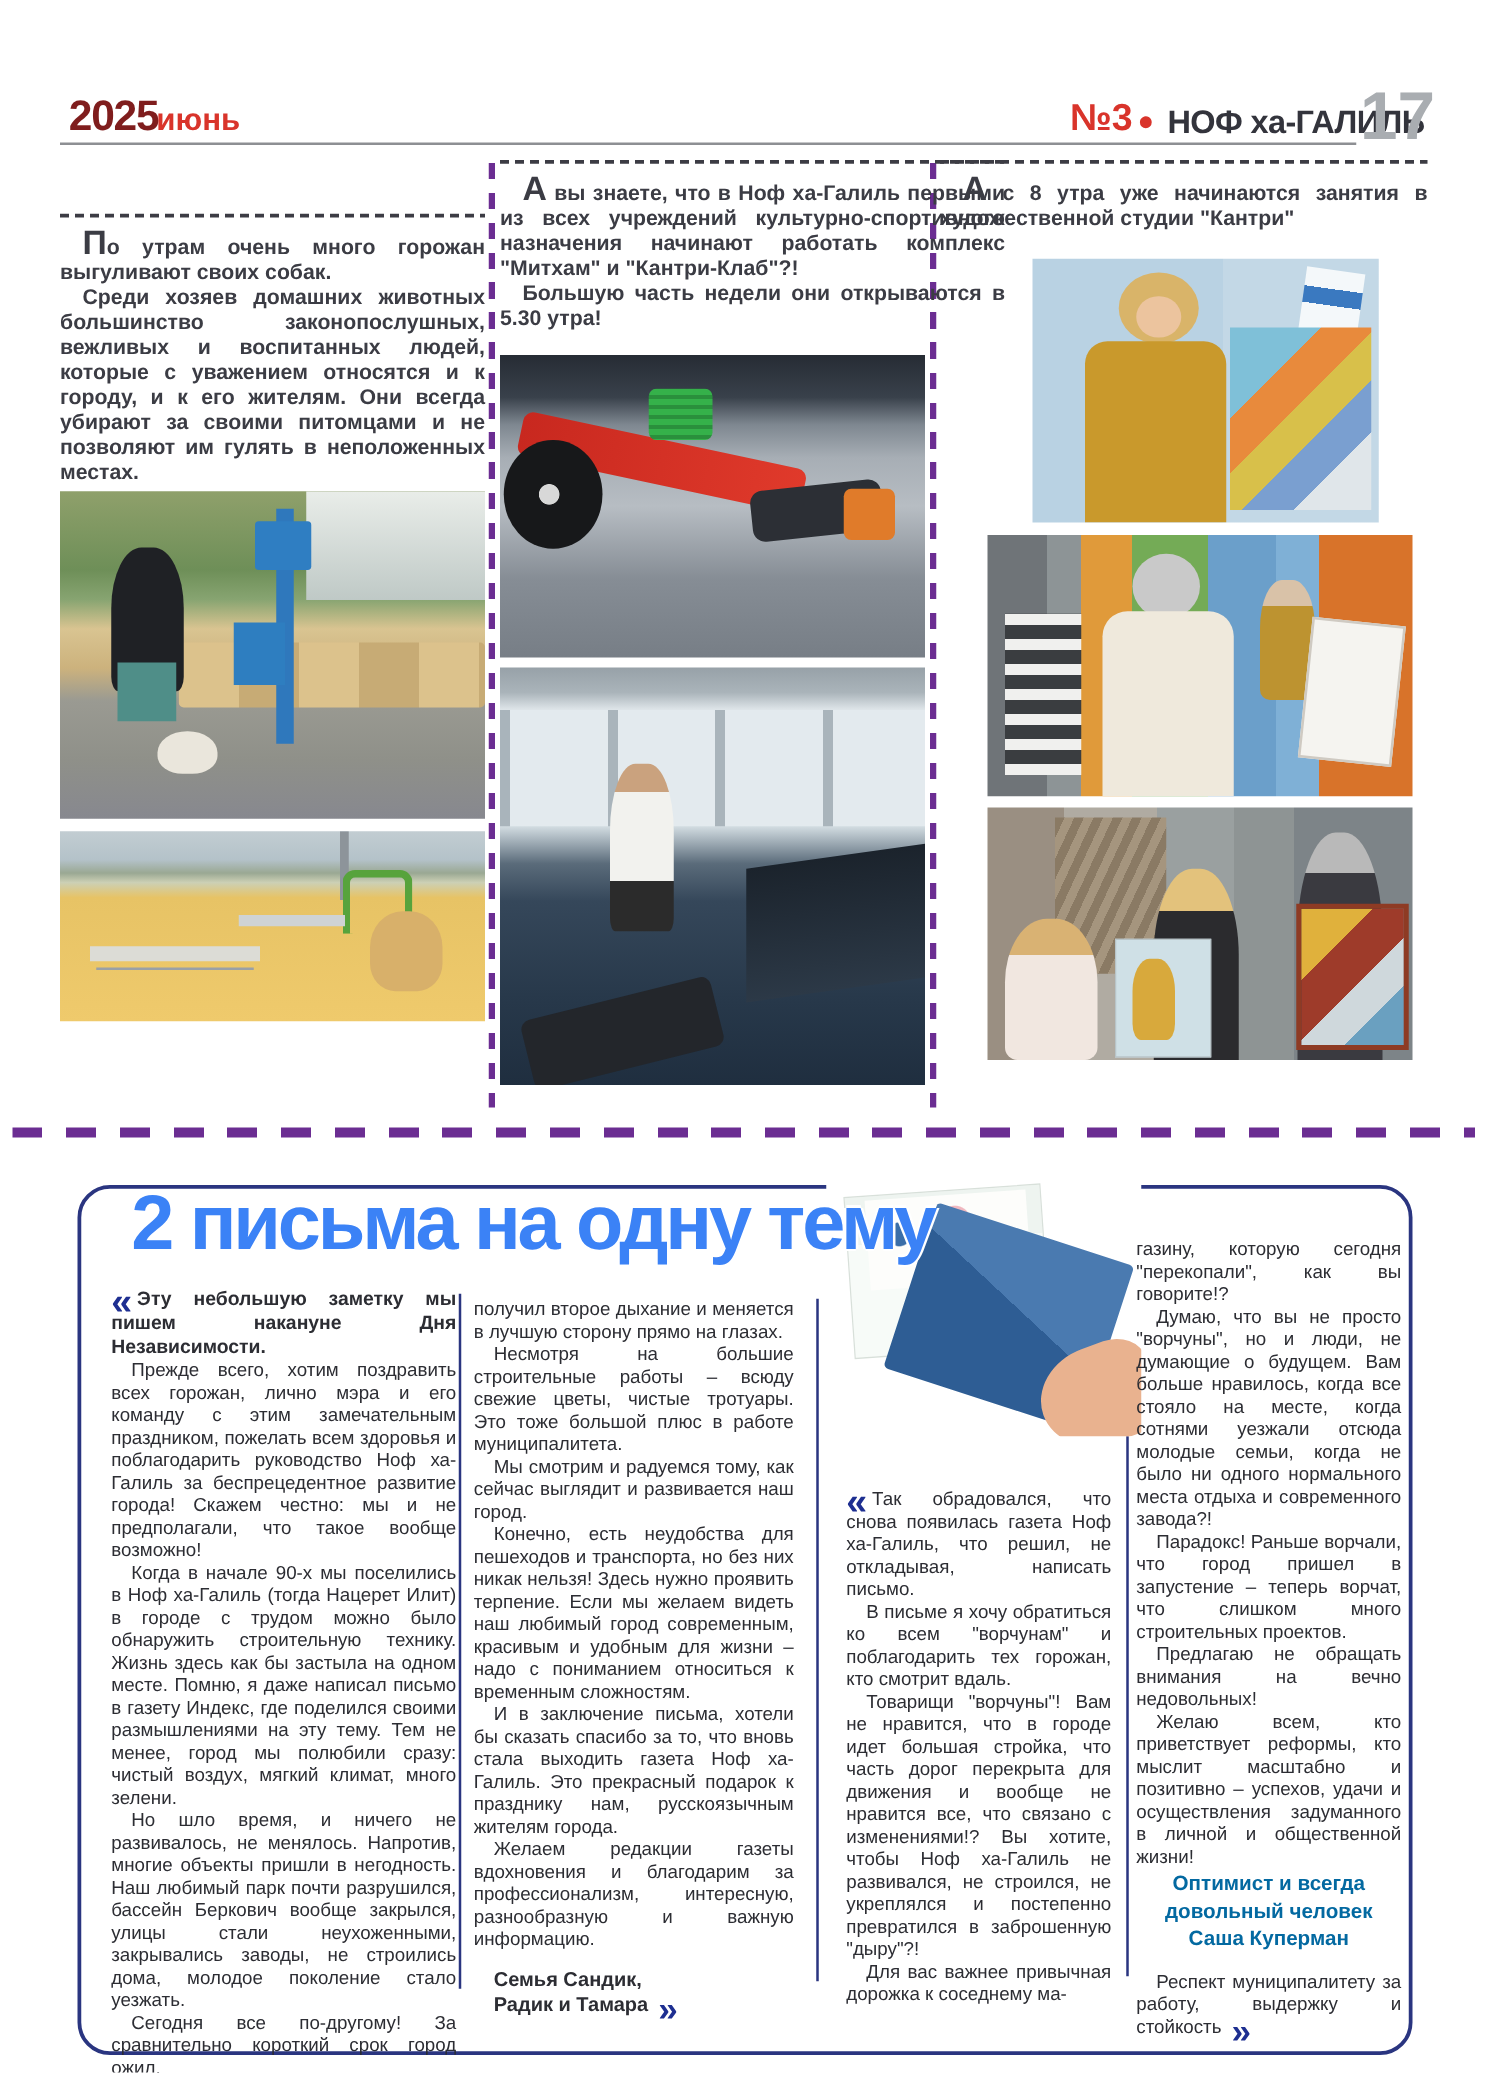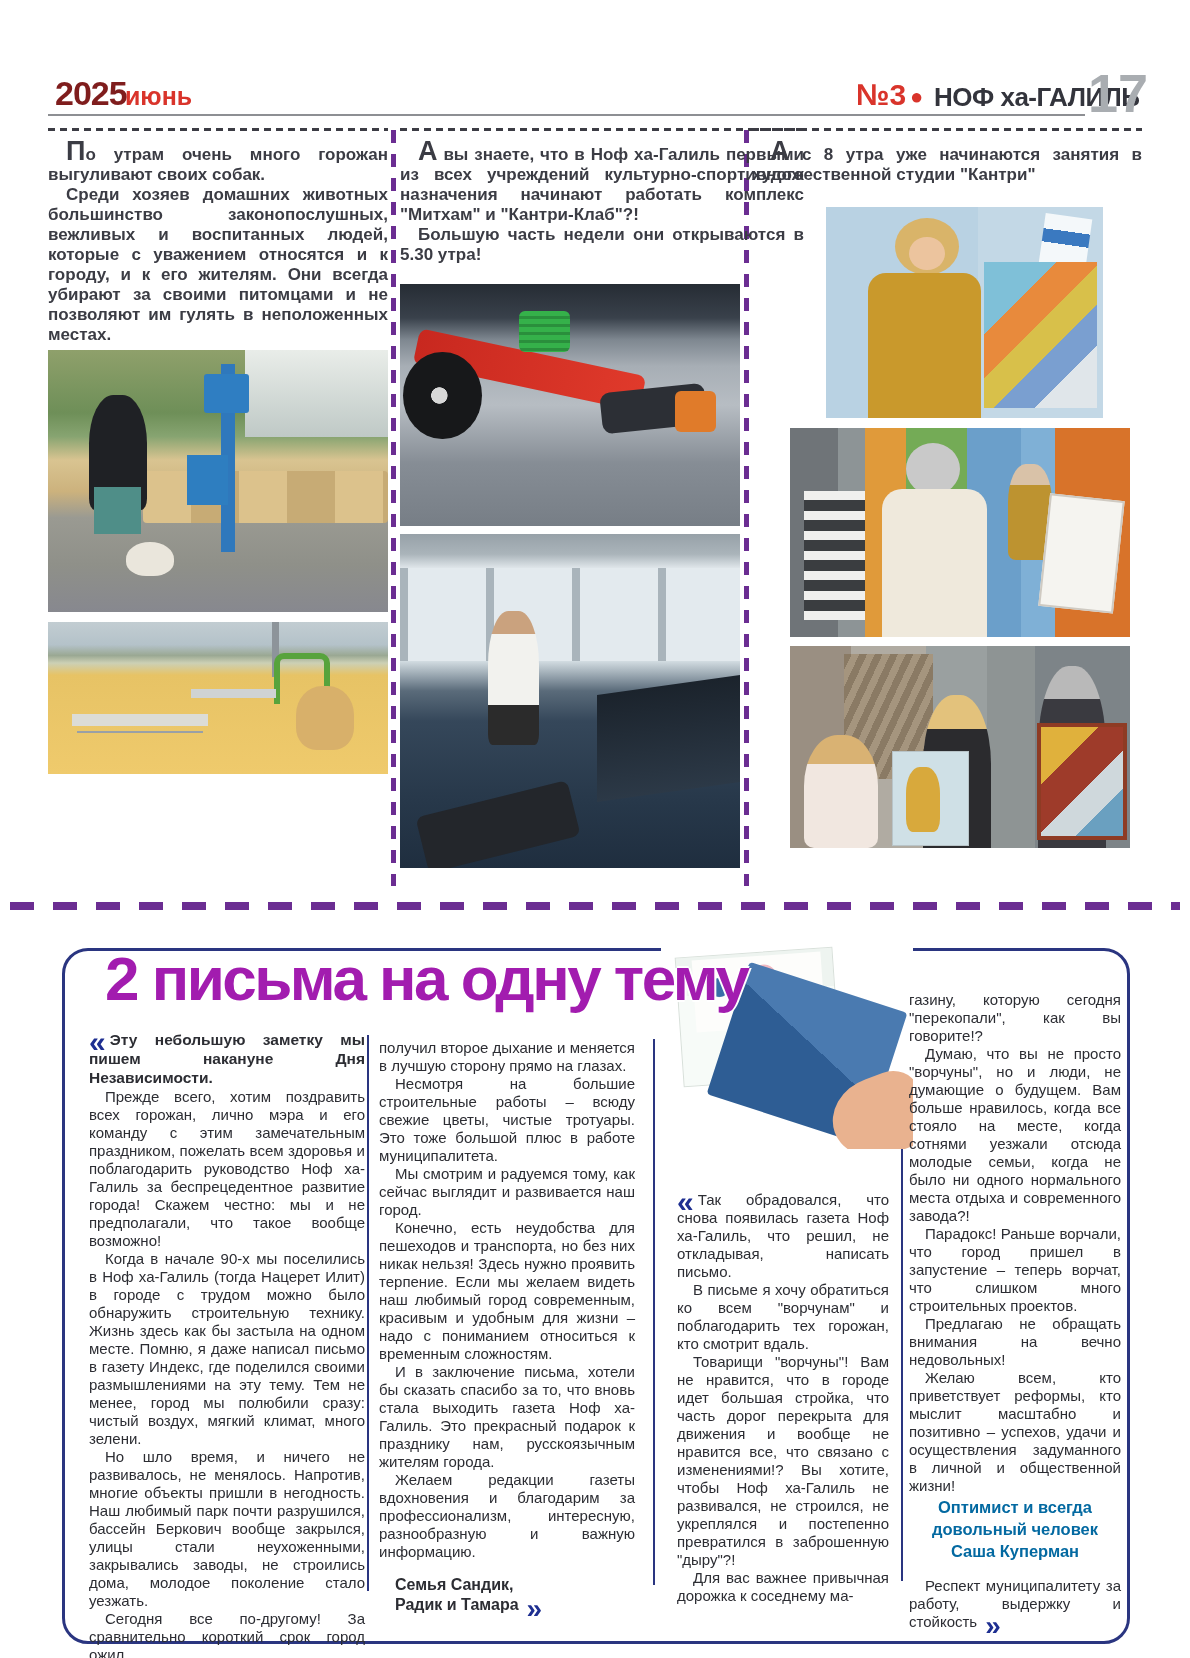--- a/index.html
+++ b/index.html
@@ -9,21 +9,21 @@
   .mast-year{position:absolute;left:55px;top:74px;font-size:34px;font-weight:800;letter-spacing:-1px;color:#7f1d1d;}
   .mast-month{position:absolute;left:125px;top:82px;font-size:25px;font-weight:bold;color:#d9342b;}
   .mast-issue{position:absolute;left:856px;top:78px;font-size:30px;font-weight:800;color:#d9342b;}
   .mast-bullet{position:absolute;left:910px;top:84px;font-size:22px;color:#d9342b;}
   .mast-paper{position:absolute;left:934px;top:82px;font-size:26px;font-weight:800;letter-spacing:-0.5px;color:#33343c;}
   .mast-rule{position:absolute;left:48px;top:114px;width:1037px;height:2px;background:#8d8f93;}
   .mast-page{position:absolute;left:1088px;top:62px;font-size:54px;font-weight:800;color:#a9adb1;}
 
   
   .tcol{position:absolute;top:128px;}
-  .tcol1{left:48px;width:340px;}
+  .tcol1{left:48px;width:340px;margin-top:43px;}
   .tcol2{left:400px;width:404px;}
   .tcol3{left:752px;width:390px;}
   .hdash{height:3px;background:repeating-linear-gradient(90deg,#3c3c44 0 7px,transparent 7px 12px);margin-bottom:7px;}
   .vdash{position:absolute;width:5px;background:repeating-linear-gradient(180deg,#6b2d92 0 13px,transparent 13px 24px);top:130px;height:756px;}
   .vdash1{left:391px;} .vdash2{left:744px;}
   .tp{margin:0;font-size:17px;line-height:1.18;font-weight:bold;color:#3b3c44;text-align:justify;text-indent:18px;}
   .lead{font-size:27px;line-height:1;font-weight:800;}
   .hsep{position:absolute;left:10px;top:902px;width:1170px;height:8px;background:repeating-linear-gradient(90deg,#6b2d92 0 24px,transparent 24px 43px);}
 
   
@@ -90,21 +90,21 @@
   .ag-p2{right:1%;top:38%;width:24%;height:54%;background:linear-gradient(135deg,#e0b13c 0 30%,#9e3b2a 30% 55%,#cfd8dc 55% 75%,#6aa0c0 75% 100%);border:4px solid #8e3b24;}
 
   
   .lbox{position:absolute;left:62px;top:948px;width:1062px;height:690px;border:3px solid #2a3580;border-radius:26px;background:#fff;}
   .p-envelope{position:absolute;left:596px;top:-34px;width:252px;height:232px;background:#fff;z-index:1;}
   .ev-white{left:7%;top:15%;width:62%;height:55%;background:linear-gradient(180deg,#eef4f0 0 30%,#f7fbf8 30% 100%);transform:rotate(-4deg);border:1px solid #d8e0da;}
   .ev-floral{left:13%;top:17%;width:51%;height:31%;transform:rotate(-4deg);
     background:radial-gradient(circle at 20% 40%,#3a6ea8 0 8%,transparent 9%),radial-gradient(circle at 55% 30%,#f0b8c0 0 14%,transparent 15%),radial-gradient(circle at 80% 55%,#eeb0ba 0 12%,transparent 13%),radial-gradient(circle at 40% 72%,#9cc49a 0 8%,transparent 9%),#fdfdfb;}
   .ev-blue{left:25%;top:29%;width:66%;height:60%;background:linear-gradient(205deg,#4a7ab0 0 45%,#2e5d94 45% 100%);transform:rotate(18deg);border-radius:4px;}
   .ev-hand{right:-5%;bottom:-3%;width:37%;height:34%;background:#e9b28f;border-radius:50% 30% 10% 50%;transform:rotate(-20deg);}
-  .ltitle{position:absolute;left:40px;top:-8px;margin:0;font-size:62px;font-weight:800;letter-spacing:-2.5px;color:#a21caf;white-space:nowrap;z-index:2;
+  .ltitle{position:absolute;left:40px;top:-8px;margin:0;font-size:62px;font-weight:800;letter-spacing:-2.5px;color:#3b82f6;white-space:nowrap;z-index:2;
     text-shadow:2px 0 0 #fff,-2px 0 0 #fff,0 2px 0 #fff,0 -2px 0 #fff;}
   .lcol{position:absolute;z-index:2;}
   .lcol1{left:24px;top:80px;width:276px;}
   .lcol2{left:314px;top:88px;width:256px;}
   .lcol3{left:612px;top:240px;width:212px;}
   .lcol4{left:844px;top:40px;width:212px;}
   .vr{position:absolute;width:2px;background:#2a3580;z-index:0;}
   .vr1{left:302px;top:84px;height:556px;}
   .vr2{left:588px;top:88px;height:546px;}
   .vr3{left:836px;top:78px;height:552px;}

